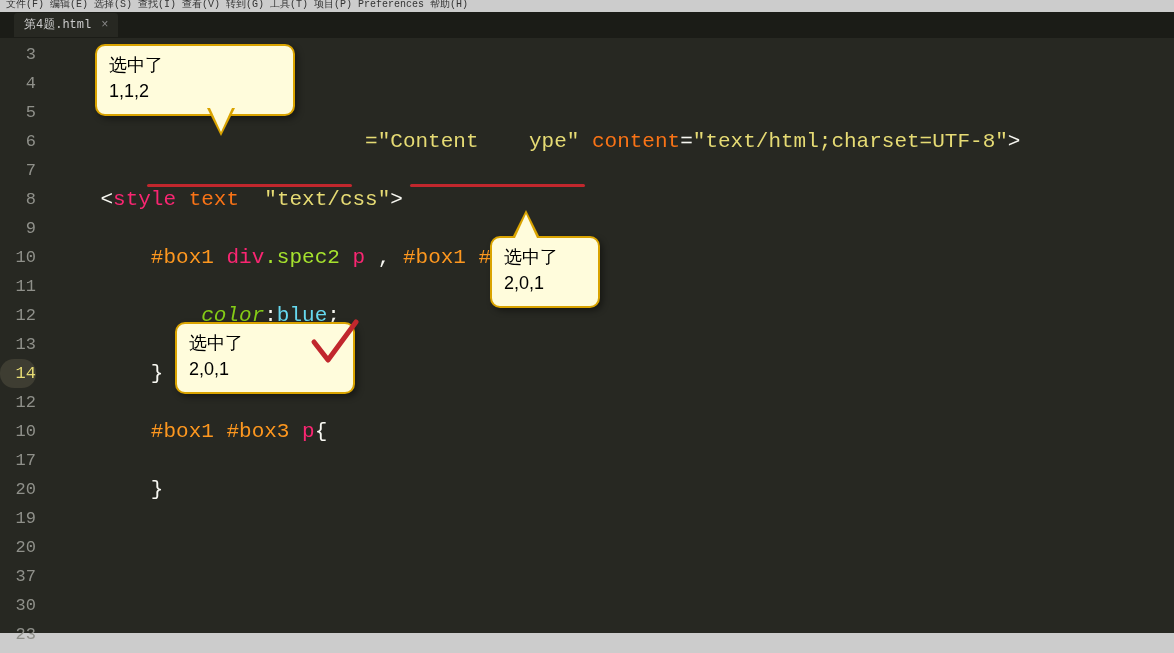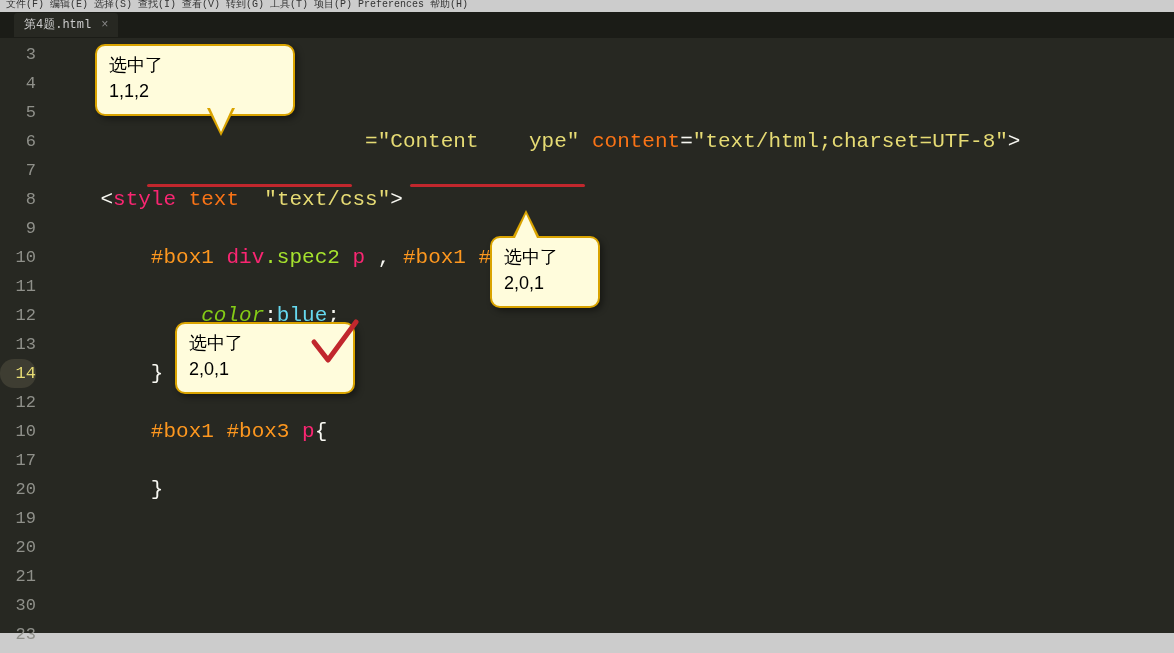--- a/index.html
+++ b/index.html
@@ -208,21 +208,21 @@
     <div>11</div>
     <div>12</div>
     <div>13</div>
     <div class="hl">14</div>
     <div>12</div>
     <div>10</div>
     <div>17</div>
     <div>20</div>
     <div>19</div>
     <div>20</div>
-    <div>21</div>
+    <div>37</div>
     <div>30</div>
     <div>23</div>
   </div>
 
   <div class="code">
     <div class="line14-bg"></div>
 
 <div>                         <span class="str">=</span><span class="str">"Content</span>    <span class="str">ype"</span> <span class="attr">content</span><span class="p">=</span><span class="str">"text/html;charset=UTF-8"</span><span class="p">&gt;</span></div>
 <div>    <span class="p">&lt;</span><span class="tag">style</span><span> </span><span class="attr">text</span><span class="p"></span>  <span class="str">"text/css"</span><span class="p">&gt;</span></div>
 <div>        <span class="selId">#box1</span><span> </span><span class="selTag">div</span><span class="selCls">.spec2</span><span> </span><span class="selTag">p</span><span> </span><span class="p">,</span><span> </span><span class="selId">#box1</span><span> </span><span class="selId">#box2</span><span> </span><span class="selTag">p</span><span class="p">{</span></div>

